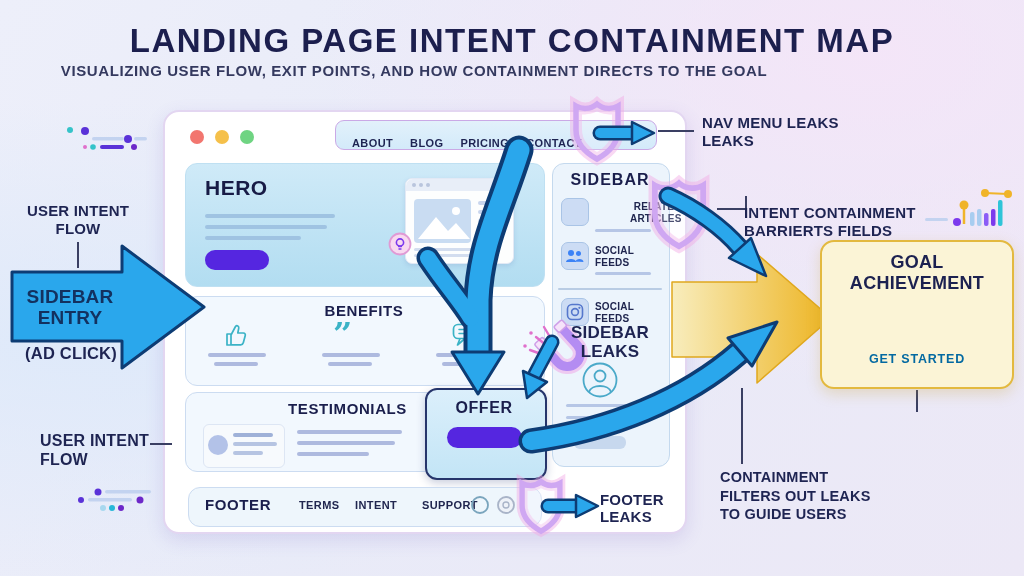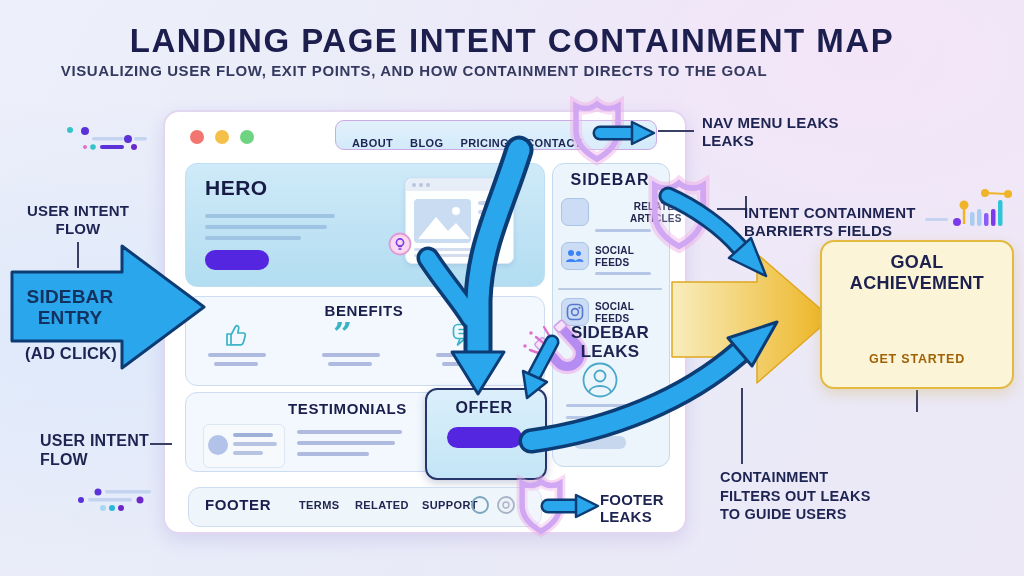--- a/index.html
+++ b/index.html
@@ -62,21 +62,21 @@
         border:2.5px solid #e3b93f;border-radius:14px;z-index:7;
         box-shadow:0 5px 14px rgba(200,160,40,.25);}
   .goal-title{left:0;top:10px;width:100%;text-align:center;font-size:18px;font-weight:800;
               color:#1c2150;line-height:1.18;white-space:pre-line;letter-spacing:.3px;}
   .signup{left:22px;top:73px;width:146px;height:30px;border-radius:16px;
           background:linear-gradient(180deg,#fadd63,#eeb21d);border:1px solid #d79c18;
           box-shadow:inset 0 2px 3px rgba(255,255,255,.7),0 3px 6px rgba(180,130,20,.4);
           display:flex;align-items:center;justify-content:center;
           font-size:15px;font-weight:800;color:#1c2150;letter-spacing:.4px;}
   .getstarted{left:0;top:110px;width:100%;text-align:center;font-size:12.5px;font-weight:800;
-              color:#a16207;letter-spacing:.8px;}
+              color:#0369a1;letter-spacing:.8px;}
 
   svg{display:block;}
   .overlay{left:0;top:0;z-index:5;pointer-events:none;}
   .labels{z-index:8;}
 </style>
 </head>
 <body>
 
 <div class="stage">
 
@@ -194,21 +194,21 @@
     <circle cx="18" cy="14" r="5.5" fill="none" stroke="#4aa9c9" stroke-width="1.8"></circle>
     <path d="M7 30 c2-8 20-8 22 0" fill="none" stroke="#4aa9c9" stroke-width="1.8"></path>
   </svg>
   <div class="abs line" style="left:566px;top:404px;width:68px;height:3px;background:#b6c6e6;"></div>
   <div class="abs line" style="left:566px;top:416px;width:52px;height:3px;background:#b6c6e6;"></div>
   <div class="abs pill" style="left:574px;top:436px;width:52px;height:13px;background:#c7d8ee;border-radius:6px;"></div>
 
   <div class="abs footerbar"></div>
   <div class="abs sec-title" style="left:205px;top:496px;font-size:15px;">FOOTER</div>
   <div class="abs foot-link" style="left:287px;top:499px;">TERMS</div>
-  <div class="abs foot-link" style="left:343px;top:499px;">RELATED</div>
+  <div class="abs foot-link" style="left:343px;top:499px;">INTENT</div>
   <div class="abs foot-link" style="left:410px;top:499px;">SUPPORT</div>
   <svg class="abs" style="left:470px;top:495px;" width="52" height="20">
     <circle cx="10" cy="10" r="8" fill="none" stroke="#7aa5bd" stroke-width="1.8"></circle>
     <circle cx="36" cy="10" r="8" fill="#eef2f8" stroke="#a9b4c8" stroke-width="1.8"></circle>
     <circle cx="36" cy="10" r="3" fill="none" stroke="#a9b4c8" stroke-width="1.4"></circle>
   </svg>
 
   <svg class="abs overlay" width="1024" height="576" viewBox="0 0 1024 576">
     <defs>
       <linearGradient id="goldGrad" x1="0" y1="0" x2="1" y2="0">

